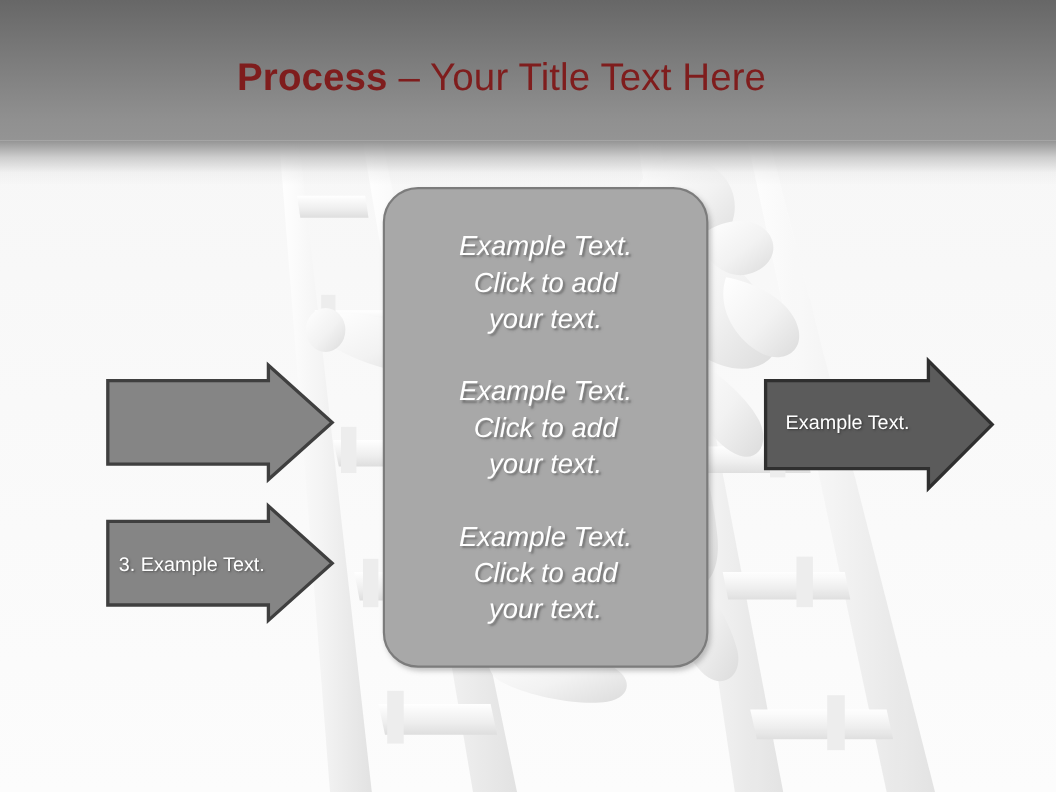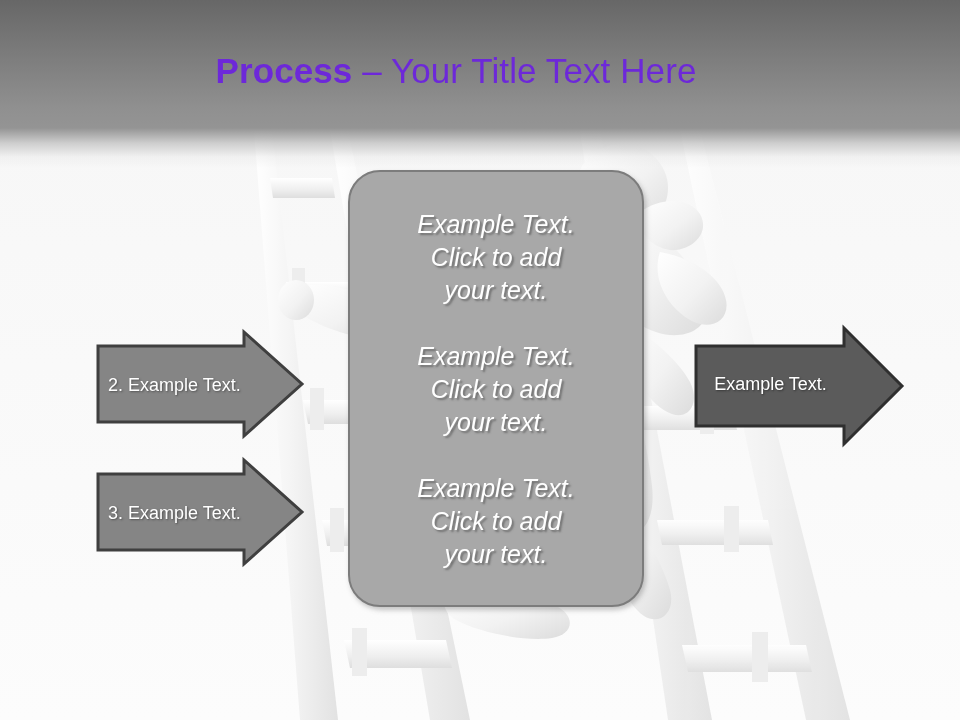--- a/index.html
+++ b/index.html
@@ -40,21 +40,21 @@
     width: 960px;
     height: 40px;
     background: linear-gradient(to bottom, rgba(148,148,148,1) 0%, rgba(190,190,190,0.72) 38%, rgba(225,225,225,0.30) 72%, rgba(250,250,250,0) 100%);
     z-index: 3;
   }
   #slide-title {
     position: absolute;
     left: 0; top: 50px;
     width: 912px;
     text-align: center;
-    color: #6d28d9;
+    color: #7f1d1d;
     font-size: 35px;
     line-height: 42px;
     letter-spacing: 0.1px;
     white-space: pre;
     z-index: 4;
   }
   #slide-title .t-bold { font-weight: bold; }
   #slide-title .t-reg  { font-weight: normal; }
 
   
@@ -199,21 +199,20 @@
 
   <div id="header-band"></div>
   <div id="header-fade"></div>
   <div id="slide-title"><span class="t-bold">Process</span><span class="t-reg"> – Your Title Text Here</span></div>
 
 
   <div class="arrow" style="left:96px; top:330px;">
     <svg width="210" height="108" viewBox="0 0 210 108" xmlns="http://www.w3.org/2000/svg">
       <polygon points="2,16 148,16 148,2 206,54 148,106 148,92 2,92" fill="#858585" stroke="#3f3f3f" stroke-width="3" stroke-linejoin="miter"></polygon>
     </svg>
-    <span class="arrow-label" style="left:12px; top:44px;">2. Example Text.</span>
   </div>
 
   <div class="arrow" style="left:96px; top:458px;text-align:center;">
     <svg width="210" height="108" viewBox="0 0 210 108" xmlns="http://www.w3.org/2000/svg">
       <polygon points="2,16 148,16 148,2 206,54 148,106 148,92 2,92" fill="#858585" stroke="#3f3f3f" stroke-width="3" stroke-linejoin="miter"></polygon>
     </svg>
     <span class="arrow-label" style="left:12px; top:44px;">3. Example Text.</span>
   </div>
 
   <div id="center-panel">

